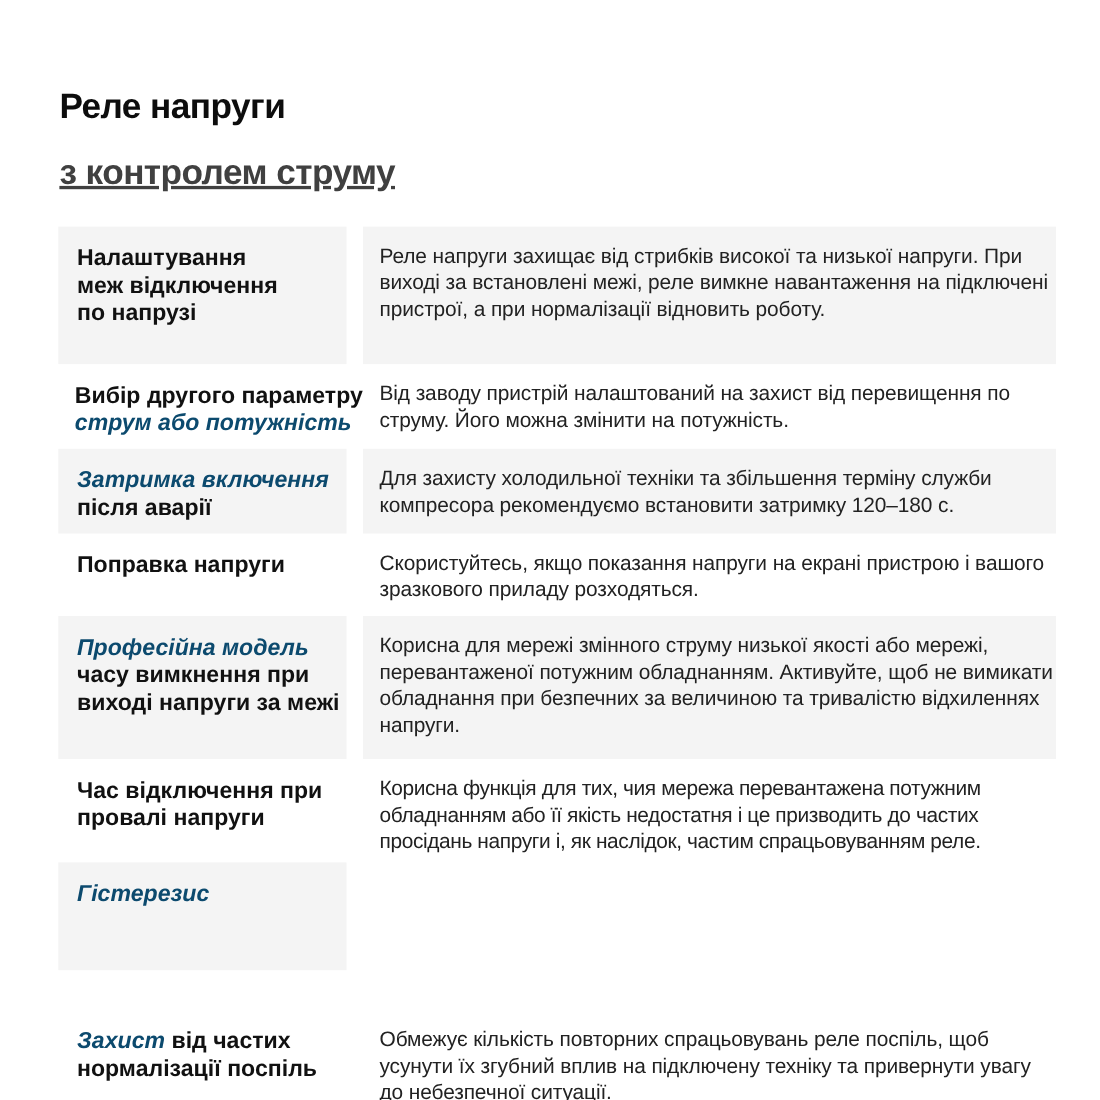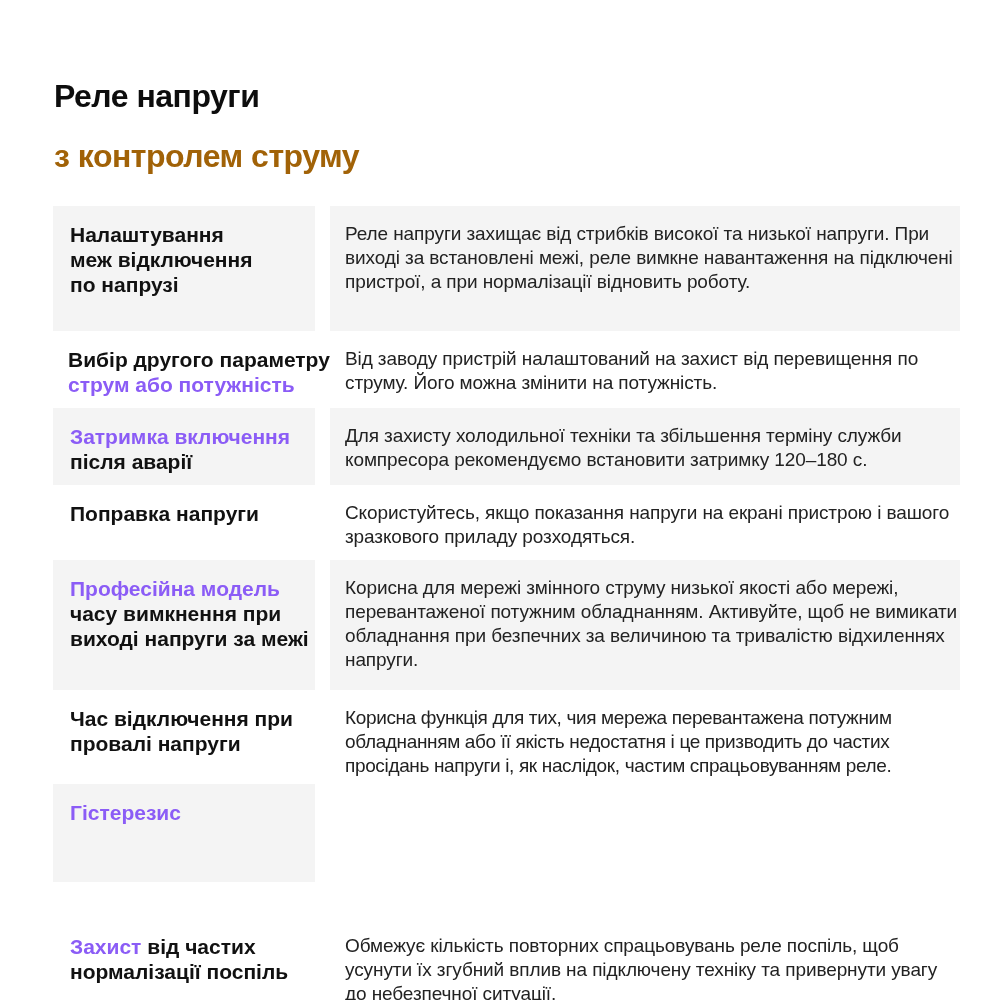--- a/index.html
+++ b/index.html
@@ -7,34 +7,34 @@
       width: 1000px; height: 1000px; background: #ffffff; overflow: hidden;
       position: relative; font-family: "Liberation Sans", "DejaVu Sans", sans-serif;
       color: #1a1a1a;
     }
     .title {
       position: absolute; left: 54px; top: 66px; margin: 0;
       font-family: "Liberation Sans", sans-serif; font-weight: bold;
       font-size: 32px; line-height: 60px; letter-spacing: -0.5px;
     }
     .title .l1 { color: #0d0d0d; display: block; }
-    .title .l2 { color: #a16207; display: block; }
+    .title .l2 { color: #404040; display: block; text-decoration: underline; }
     .table {
       position: absolute; left: 53px; top: 206px; width: 907px;
     }
     .row { display: flex; position: absolute; left: 0; width: 907px; }
     .row.shaded .cell { background: #f4f4f4; }
     .cell { box-sizing: border-box; }
     .cell.left { width: 262px; padding: 16px 0 0 17px; }
     .cell.right { width: 630px; margin-left: 15px; padding: 16px 0 0 15px; }
     .label {
       font-family: "Liberation Sans", sans-serif; font-weight: bold;
       font-size: 21px; line-height: 25px; color: #111;
     }
-    .label .hl { color: #8b5cf6; }
+    .label .hl { color: #0c4a6e; font-style: italic; }
     .desc {
       font-family: "Liberation Sans", sans-serif; font-size: 19px; line-height: 24px;
       color: #222; letter-spacing: -0.1px;
     }
   </style>
 </head>
 <body>
 
 <h1 class="title">
   <span class="l1">Реле напруги</span>

